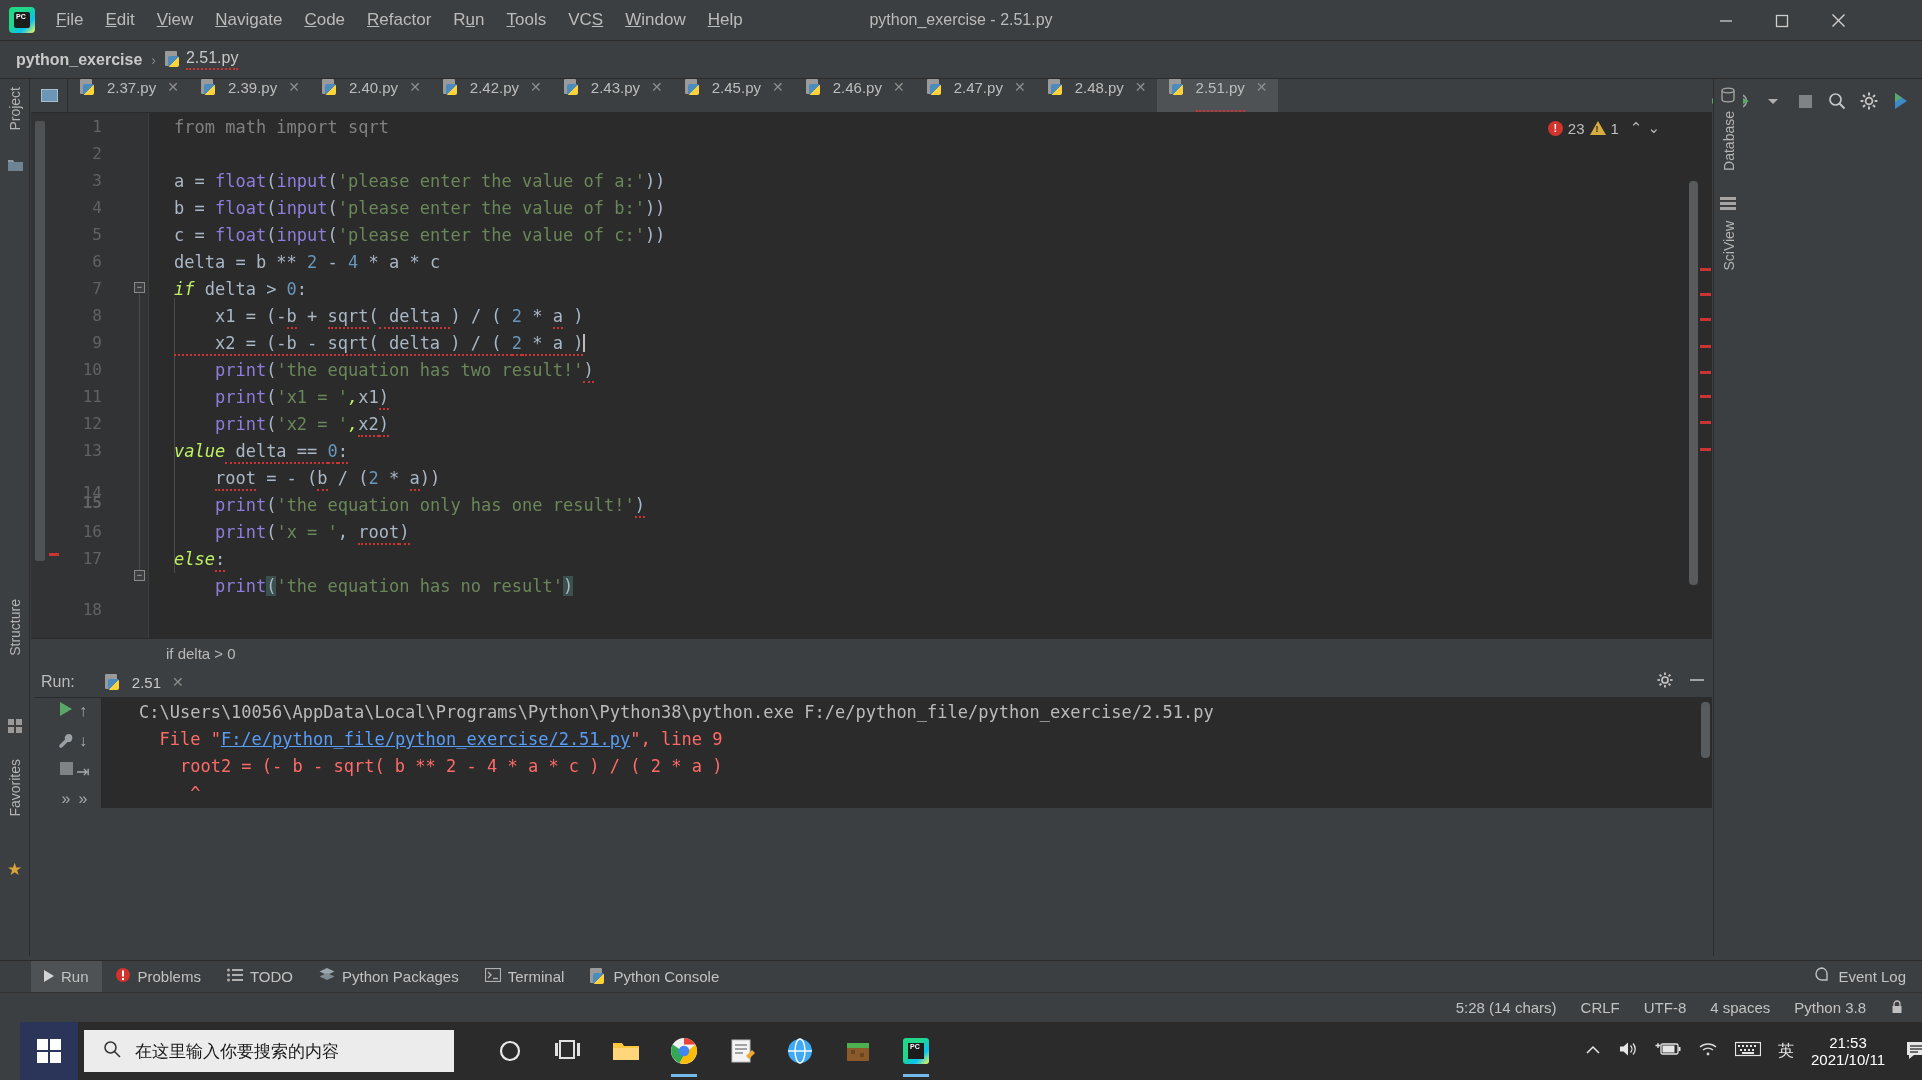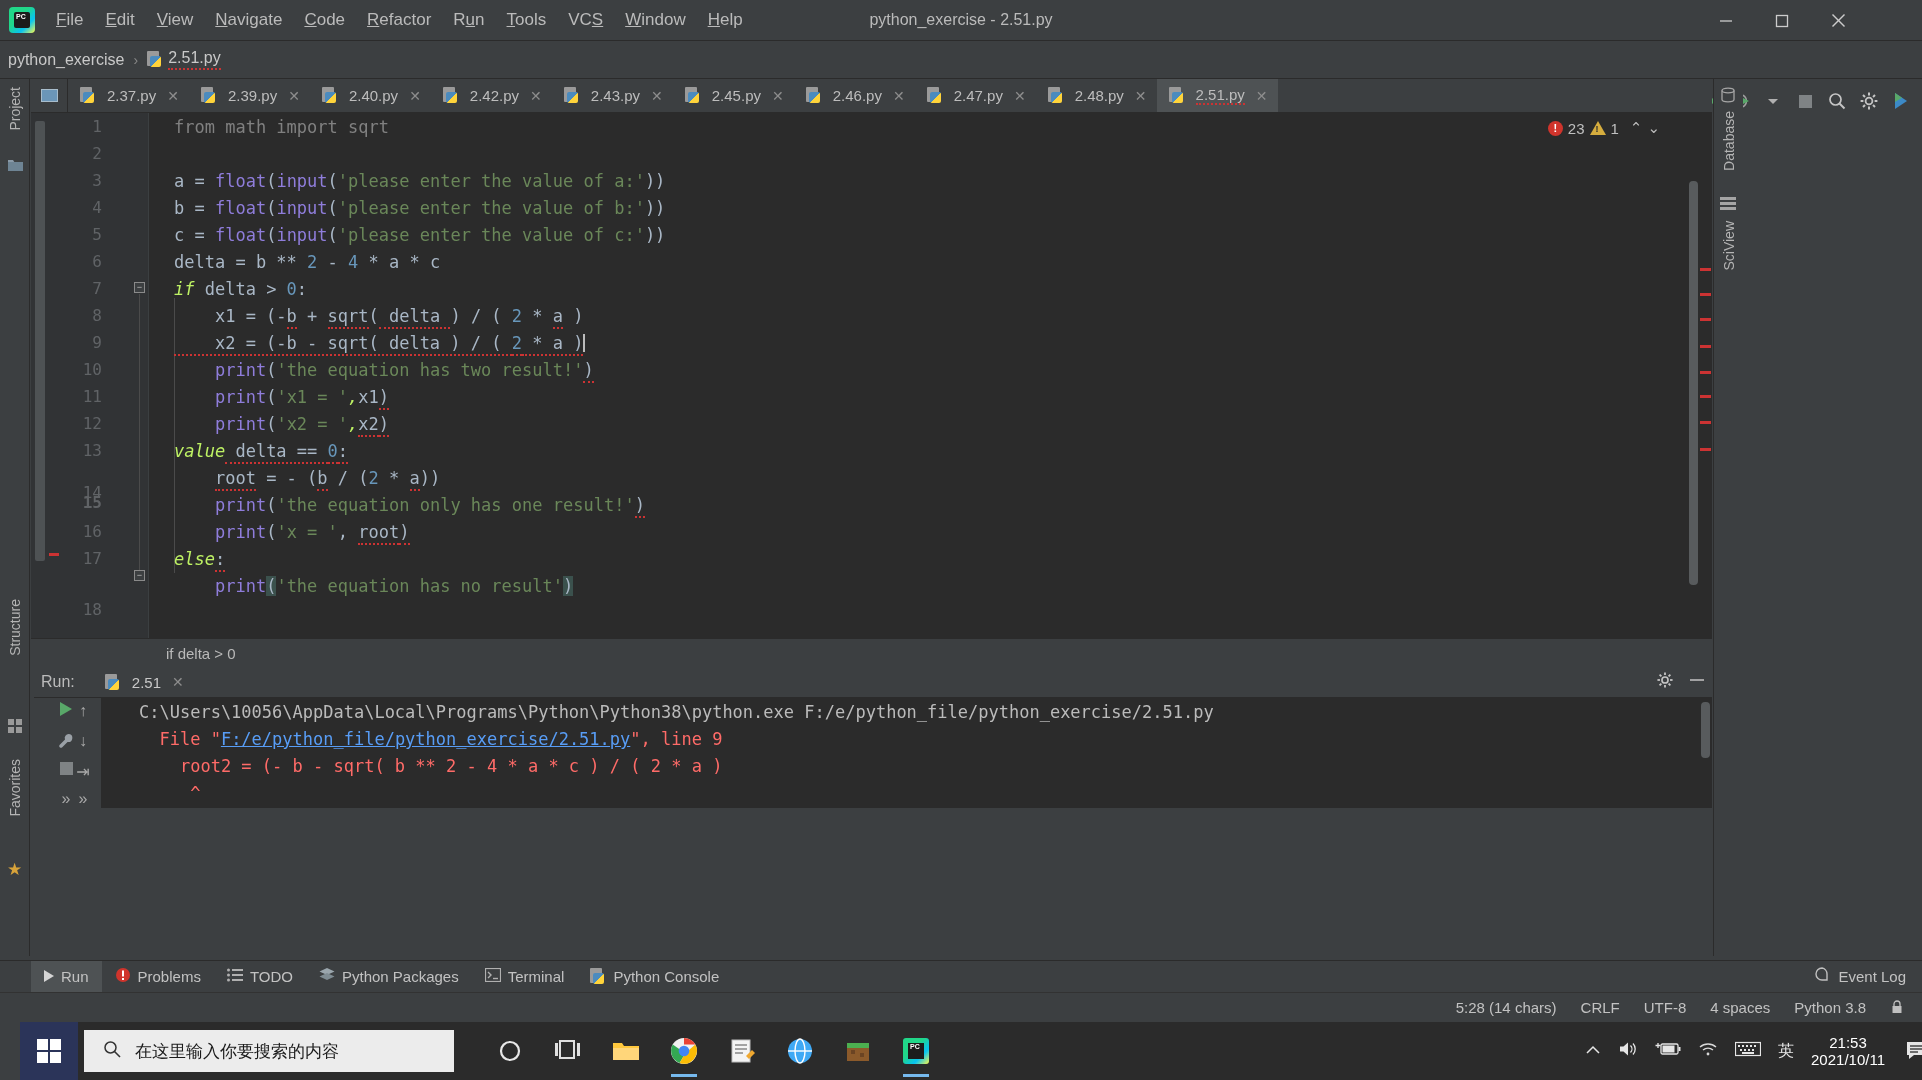--- a/index.html
+++ b/index.html
@@ -45,21 +45,21 @@
   }
   .wc-min { right: 168px; } .wc-max { right: 112px; } .wc-close { right: 56px; }
 
   
   .navbar {
     position: absolute; left: 0; top: 41px; width: 1922px; height: 38px;
     background: #3c3f41; display: flex; align-items: center;
     border-bottom: 1px solid #2b2b2b;
   }
   .crumb { color: #c9c9c9; font-size: 16px; display: flex; align-items: center; }
-  .crumb.bold { font-weight: normal; margin-left: 8px; }
+  .crumb.bold { font-weight: bold; margin-left: 16px; }
   .crumb-sep { color: #888; margin: 0 9px; font-size: 14px; }
   .pyfile-icon {
     display: inline-block; width: 16px; height: 17px; position: relative;
     margin-right: 5px; vertical-align: -3px;
   }
   .pyfile-icon::before {
     content: ""; position: absolute; left: 0; top: 0; width: 12px; height: 15px;
     background: #9a9a9a; border-radius: 1px;
   }
   .pyfile-icon::after {
@@ -116,21 +116,21 @@
     position: absolute; left: 31px; top: 79px; right: 31px; height: 34px;
     background: #3c3f41; display: flex; align-items: stretch;
     border-bottom: 1px solid #2b2b2b;
   }
   .tab-pin {
     width: 37px; display: flex; align-items: center; justify-content: center;
     border-right: 1px solid #2b2b2b;
   }
   .mini-win { width: 17px; height: 13px; background: #6b96b8; border: 1px solid #a8bdcc; }
   .tab {
-    display: flex; align-items: center; gap: 6px; padding: 0 10px 0 12px;
+    display: flex; gap: 6px; padding: 0 10px 0 12px;
     color: #bdbdbd; font-size: 15px; white-space: nowrap; position: relative;
   }
   .tab.active { background: #4e5254; }
   .tab .x { color: #8d8d8d; font-size: 14px; margin-left: 5px; }
   .tab .wavy { border-bottom: 2px dotted #cc3333; }
 
   
   .editor {
     position: absolute; left: 31px; top: 113px; right: 31px; height: 525px;
     background: #2b2b2b; overflow: hidden;

